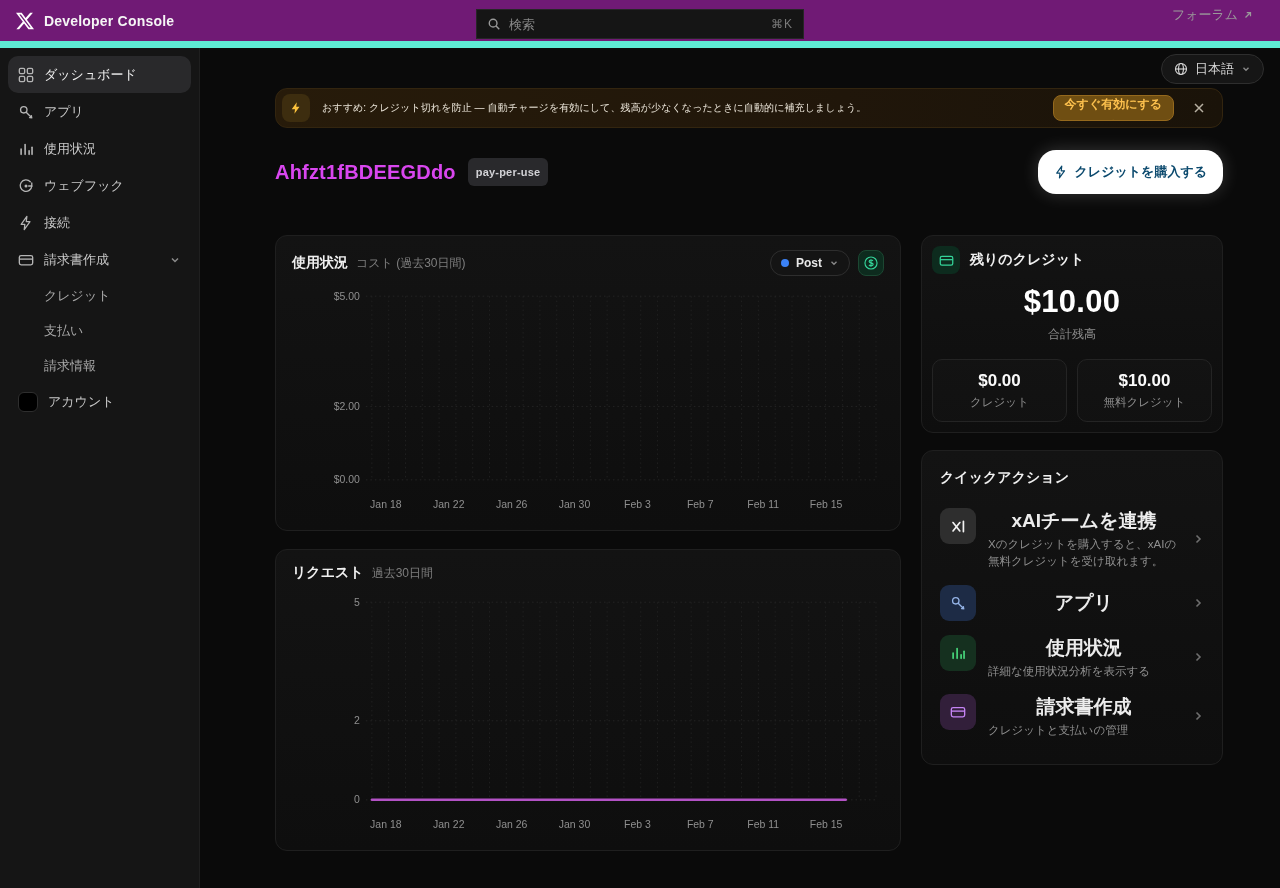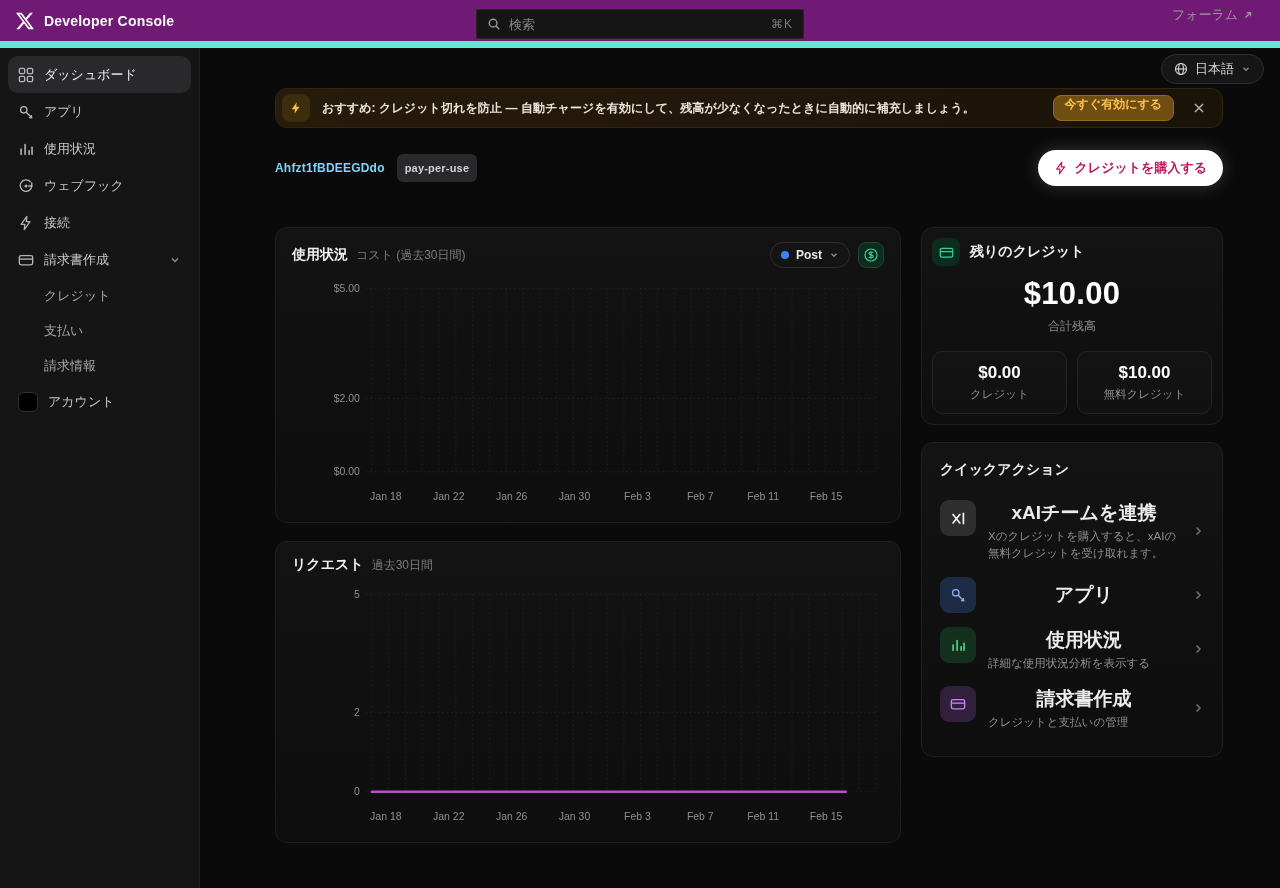--- a/index.html
+++ b/index.html
@@ -61,37 +61,37 @@
 
   .banner {
     height:40px; border-radius:12px; display:flex; align-items:center; gap:12px;
     background:linear-gradient(90deg,#271b0a 0%,#20160a 60%,#1a1309 100%);
     border:1px solid #33250f; padding:0 12px 0 6px; margin-bottom:22px;
   }
   .banner-icon {
     width:28px; height:28px; border-radius:8px; background:#3d2d0f;
     display:flex; align-items:center; justify-content:center; flex-shrink:0;
   }
-  .banner-msg { flex:1; font-size:12px; color:#ebe5d9; font-weight:700; letter-spacing:.1px; }
+  .banner-msg { flex:1; font-size:10px; color:#ebe5d9; font-weight:400; letter-spacing:.1px; }
   .banner-cta {
     display:flex; align-items:center; gap:6px; background:#6f4e12; border:1px solid #95691d;
     color:#fcc04d; font-size:12px; font-weight:700; border-radius:8px; height:26px;
     padding:0 11px; cursor:pointer; white-space:nowrap;flex-direction:column;
   }
   .banner-close { color:#b7b0a2; cursor:pointer; display:flex; padding:4px; margin-left:2px; }
 
   .title-row { display:flex; align-items:center; margin-bottom:41px; }
-  .page-title { font-size:12px; font-weight:700; color:#7dd3fc; letter-spacing:.2px; }
+  .page-title { font-size:20px; font-weight:700; color:#d946ef; letter-spacing:.2px; }
   .plan-badge {
     margin-left:12px; background:#29292c; color:#d2d2d6; font-size:11px; font-weight:700;
     border-radius:6px; padding:8px 8px; letter-spacing:.2px;
   }
   .buy-btn {
-    margin-left:auto; display:flex; align-items:center; gap:7px; background:#ffffff; color:#be185d;
-    height:36px; border-radius:18px; padding:0 16px; font-size:13px; font-weight:700; cursor:pointer;
+    margin-left:auto; display:flex; align-items:center; gap:7px; background:#ffffff; color:#0c4a6e;
+    height:44px; border-radius:18px; padding:0 16px; font-size:13px; font-weight:700; cursor:pointer;
     box-shadow:0 0 18px rgba(255,255,255,.18);
   }
 
   .grid { display:grid; grid-template-columns:1fr 302px; gap:20px; align-items:start; }
   .card {
     background:linear-gradient(180deg,#131313 0%,#0e0e0e 100%);
     border:1px solid #1f1f1f; border-radius:12px;
   }
   .chart-card { padding:14px 16px 10px; margin-bottom:18px; }
   .chart-head { display:flex; align-items:center; margin-bottom:6px; }

